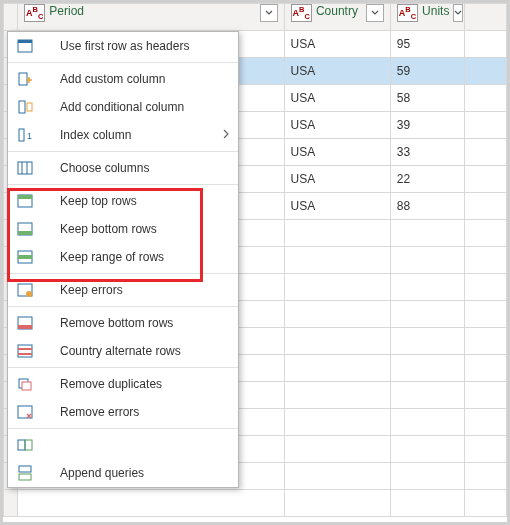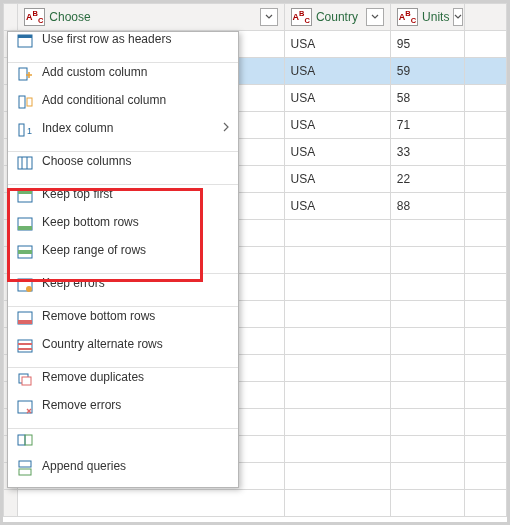--- a/index.html
+++ b/index.html
@@ -5,31 +5,31 @@
   html,body{margin:0;padding:0;font-family:"Segoe UI",Arial,sans-serif;font-size:12px;color:#333;background:#fff}
   .frame{width:510px;height:525px;border:3px solid #cfcfcf;box-sizing:border-box;position:relative;overflow:hidden}
   table.grid{border-collapse:collapse;width:100%;table-layout:fixed}
   table.grid td,table.grid th{border:1px solid #d8d8d8;height:27px;padding:0 6px;text-align:left;font-weight:normal;white-space:nowrap;overflow:hidden;text-overflow:ellipsis;box-sizing:border-box}
   table.grid thead td,table.grid thead th{background:#f3f2f1}
   .c0{width:14px;padding:0!important;background:#f3f2f1}
   .c1{width:266px}
   .c2{width:106px}
   .c3{width:74px}
   .c4{width:42px}
-  .hdr{display:flex;align-items:center;gap:4px;height:100%;position:relative}
+  .hdr{display:flex;align-items:flex-start;gap:4px;height:100%;position:relative}
   .abc{display:inline-block;font-size:9px;line-height:9px;font-weight:bold;color:#a80000;border:1px solid #999;padding:0 1px;background:#fff}
   .hdr-label{flex:1;color:#2a6b3f;font-weight:500}
   .dd{width:16px;height:16px;border:1px solid #aaa;background:#fff;display:flex;align-items:center;justify-content:center;color:#555;cursor:pointer}
   .dd svg{display:block}
   .sel td{background:#c7e0f4}
   tbody tr:nth-child(even) td.c0{background:#f3f2f1}
   tbody tr:nth-child(odd) td.c0{background:#f3f2f1}
 
   .menu{position:absolute;left:4px;top:28px;width:230px;background:#fff;border:1px solid #b6b6b6;box-shadow:2px 2px 6px rgba(0,0,0,.25);z-index:10}
-  .mi{display:flex;align-items:flex-start;height:28px;padding:0 8px;gap:8px;cursor:pointer}
+  .mi{display:flex;align-items:center;height:28px;padding:0 8px;gap:26px;cursor:pointer}
   .mi .ico{width:18px;height:18px;display:flex;align-items:center;justify-content:center;color:#0060a0}
   .mi .lbl{flex:1;white-space:nowrap}
   .mi .arrow{color:#666}
   .sep{height:1px;background:#e1e1e1;margin:2px 0}
   .hl{position:absolute;border:3px solid #e8272c;z-index:11;pointer-events:none}
 </style>
 </head>
 <body>
 
 <div class="frame">
@@ -41,21 +41,21 @@
         <col class="c2">
         <col class="c3">
         <col class="c4">
       </colgroup>
   <thead>
     <tr>
       <th class="c0"></th>
       <th>
         <span class="hdr">
           <span class="abc">A<sup>B</sup><sub>C</sub></span>
-          <span class="hdr-label">Choose</span>
+          <span class="hdr-label">Period</span>
           <span class="dd">
                 <svg width="8" height="8" viewBox="0 0 8 8">
                   <path d="M1 2l3 3 3-3" fill="none" stroke="#555" stroke-width="1.2"></path>
                 </svg>
               </span>
         </span>
       </th>
       <th>
         <span class="hdr">
           <span class="abc">A<sup>B</sup><sub>C</sub></span>
@@ -100,21 +100,21 @@
           <td class="c0"></td>
           <td class="c1"></td>
           <td class="c2">USA</td>
           <td class="c3">58</td>
           <td class="c4"></td>
         </tr>
         <tr>
           <td class="c0"></td>
           <td class="c1"></td>
           <td class="c2">USA</td>
-          <td class="c3">71</td>
+          <td class="c3">39</td>
           <td class="c4"></td>
         </tr>
         <tr>
           <td class="c0"></td>
           <td class="c1"></td>
           <td class="c2">USA</td>
           <td class="c3">33</td>
           <td class="c4"></td>
         </tr>
         <tr>
@@ -264,21 +264,21 @@
         <span class="lbl">Choose columns</span>
       </div>
   <div class="sep"></div>
   <div class="mi">
         <span class="ico">
           <svg width="16" height="16" viewBox="0 0 16 16">
             <rect x="1" y="2" width="14" height="12" fill="none" stroke="#2b6fa3"></rect>
             <rect x="1" y="2" width="14" height="4" fill="#6fb36f"></rect>
           </svg>
         </span>
-        <span class="lbl">Keep top first</span>
+        <span class="lbl">Keep top rows</span>
       </div>
   <div class="mi">
         <span class="ico">
           <svg width="16" height="16" viewBox="0 0 16 16">
             <rect x="1" y="2" width="14" height="12" fill="none" stroke="#2b6fa3"></rect>
             <rect x="1" y="10" width="14" height="4" fill="#6fb36f"></rect>
           </svg>
         </span>
         <span class="lbl">Keep bottom rows</span>
       </div>

